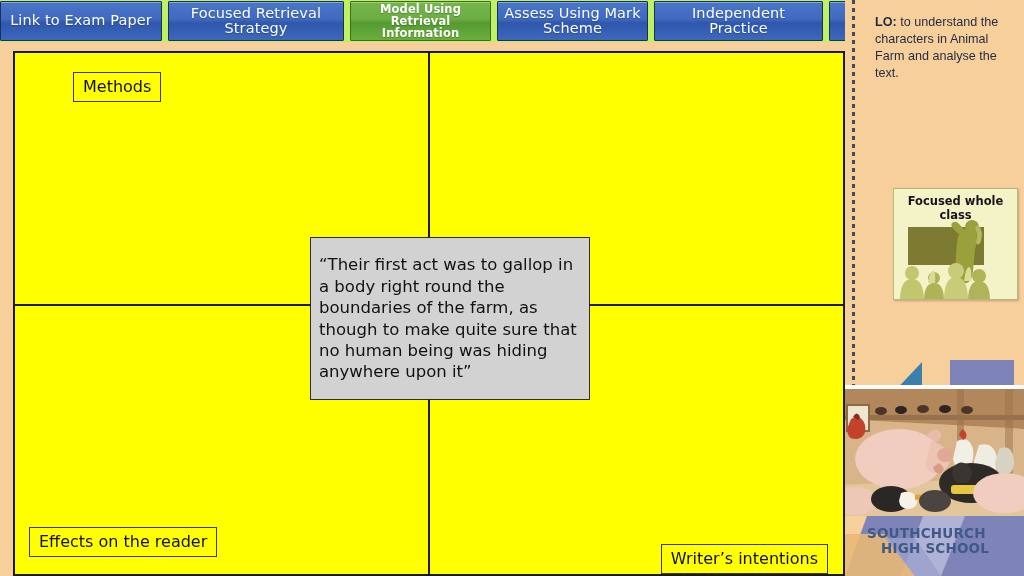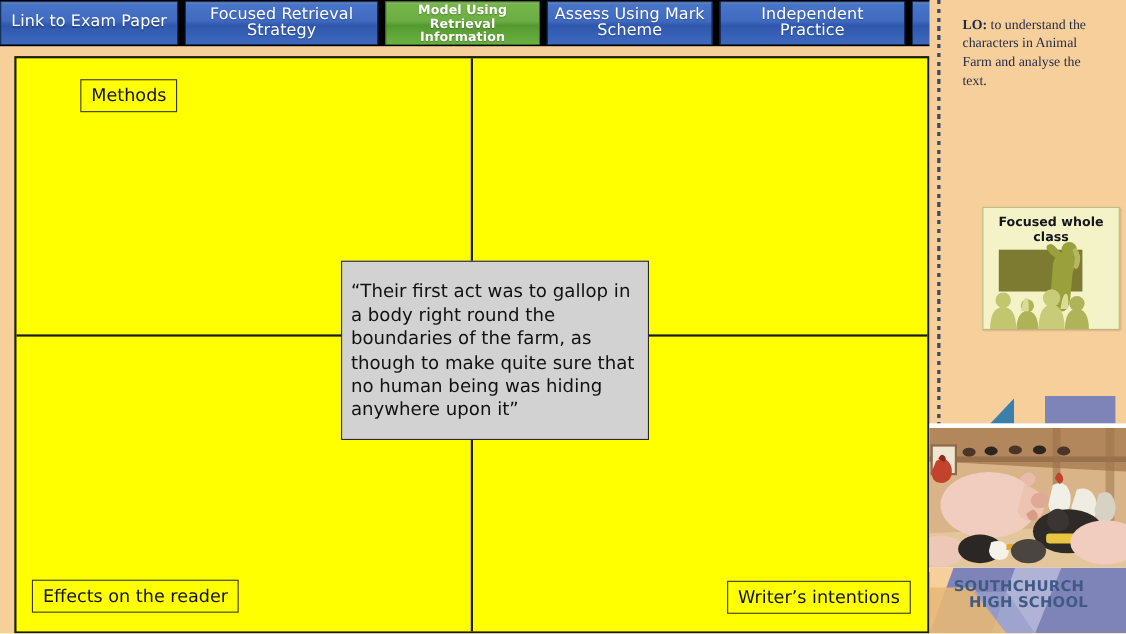--- a/index.html
+++ b/index.html
@@ -24,21 +24,21 @@
     background: #f7cf9b;
     overflow: hidden;
   }
 
   
   #tabstrip {
     position: absolute;
     left: 0; top: 0;
     width: 1024px;
     height: 42px;
-    background: #000000;
+    background: #bef264;
     display: flex;
     align-items: stretch;
   }
   .tab {
     position: relative;
     height: 40px;
     margin-top: 1px;
     margin-right: 6px;
     border: 1px solid #16315c;
     border-radius: 1px;
@@ -108,21 +108,21 @@
     color: #111111;
     font-family: "DejaVu Sans", sans-serif;
     font-size: 16px;
     padding: 4px 9px 5px 9px;
     white-space: nowrap;
     z-index: 4;
   }
   .lbl-methods    { left: 14px;  top: 19px; margin-left: 44px; }
   .lbl-connot     { right: 15px; top: 19px; }
   .lbl-effects    { left: 14px;  bottom: 17px; }
-  .lbl-writer     { right: 15px; bottom: 16px; }
+  .lbl-writer     { right: 15px; bottom: 0; }
 
   
   #quotebox {
     position: absolute;
     left: 310px;
     top: 237px;
     width: 280px;
     height: 163px;
     background: #d2d2d2;
     border: 1.5px solid #2a2a2a;
@@ -158,21 +158,21 @@
       #3d4a63 0px, #3d4a63 4px,
       rgba(0,0,0,0) 4px, rgba(0,0,0,0) 8px
     );
   }
   #lo-text {
     position: absolute;
     left: 30px;
     top: 14px;
     width: 130px;
     color: #1f2a44;
-    font-family: Liberation Serif, serif;
+    font-family: Liberation Sans, sans-serif;
     font-size: 12.6px;
     line-height: 1.34;
   }
   #lo-text b { font-weight: bold; }
 
   
   #fwc-card {
     position: absolute;
     left: 48px;
     top: 188px;

